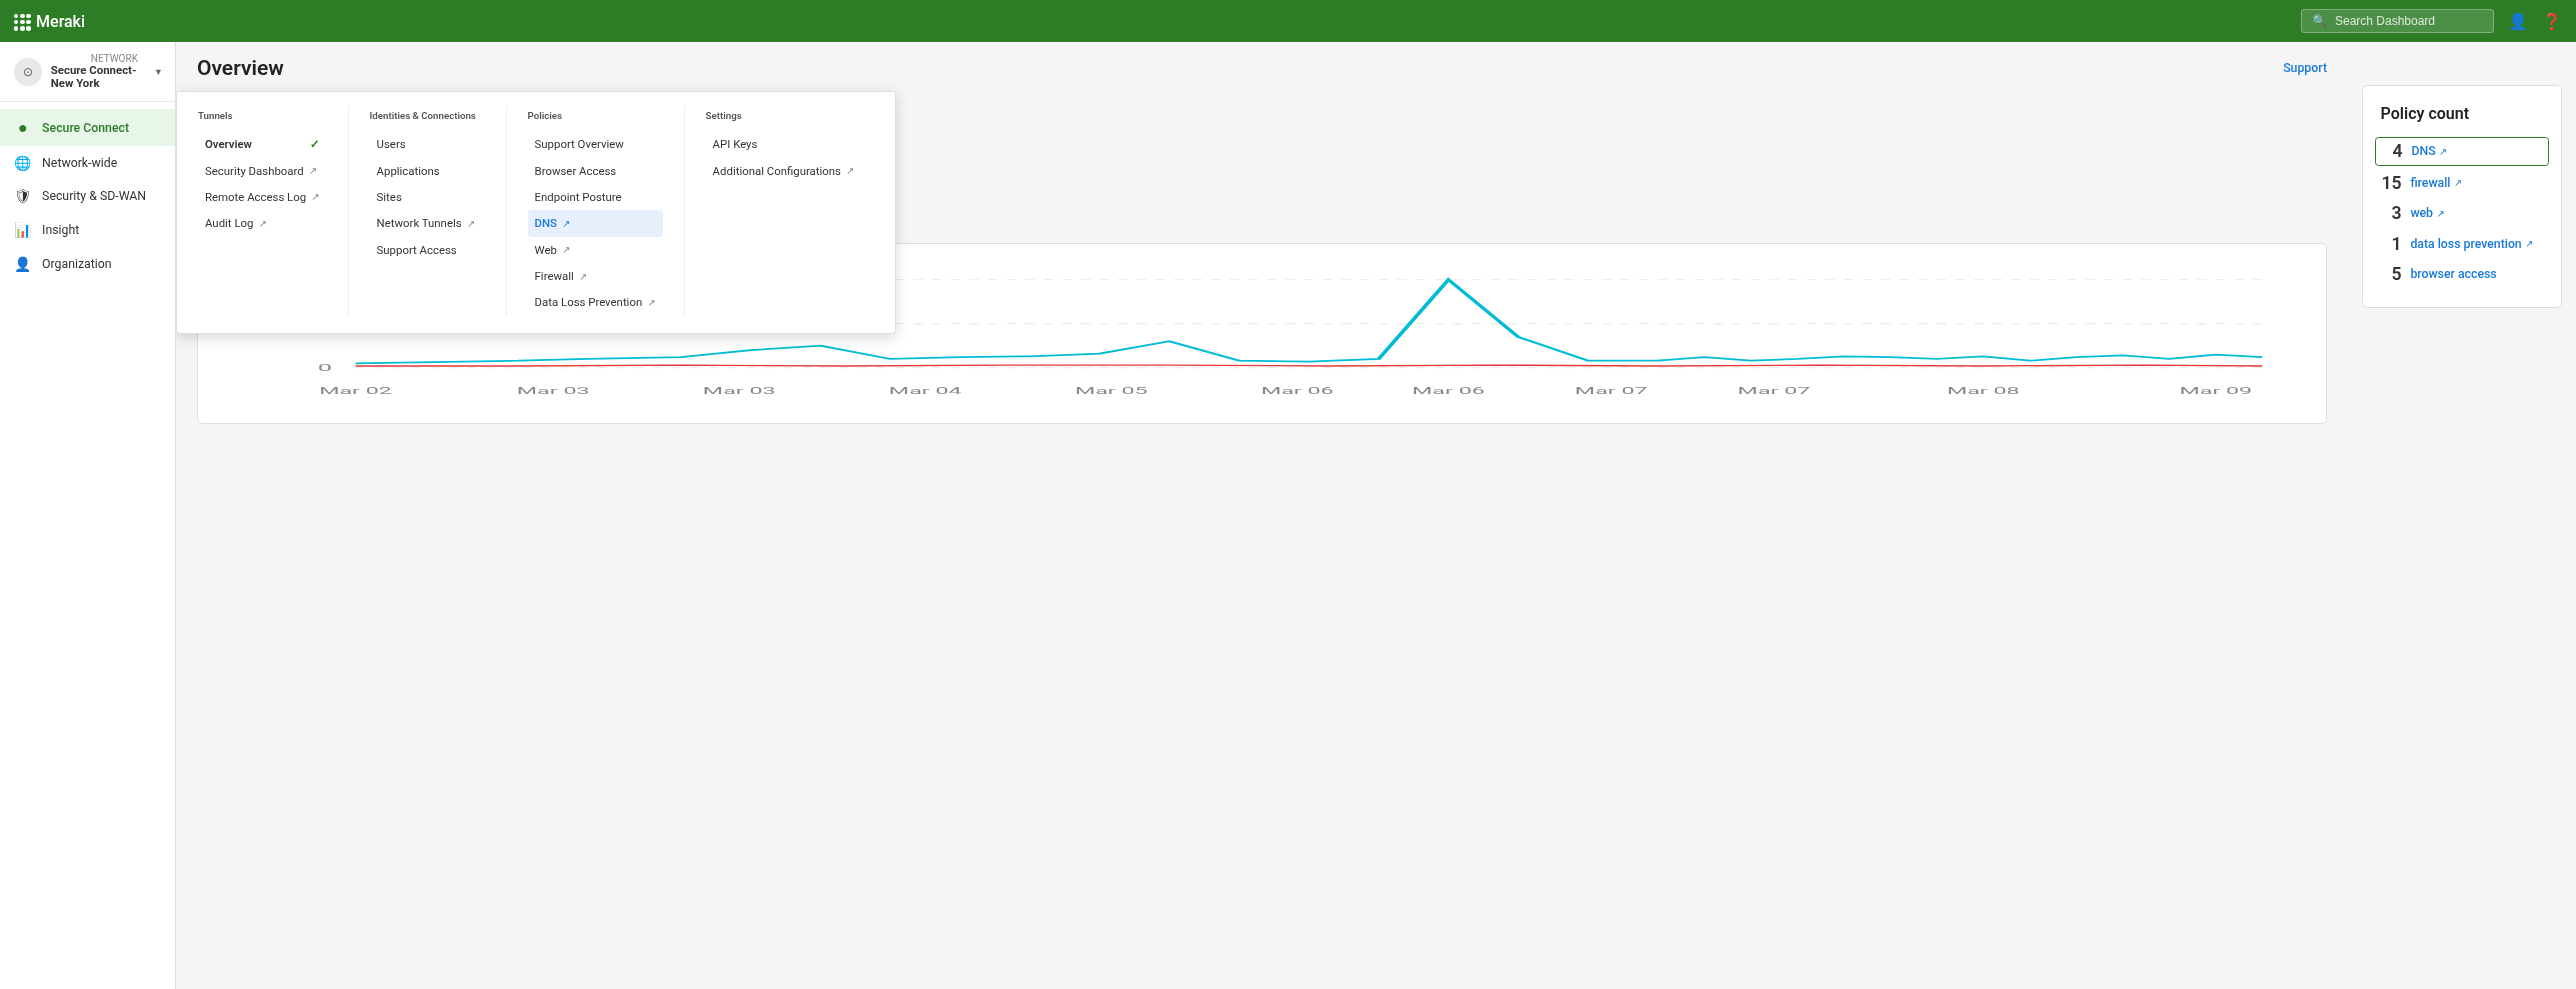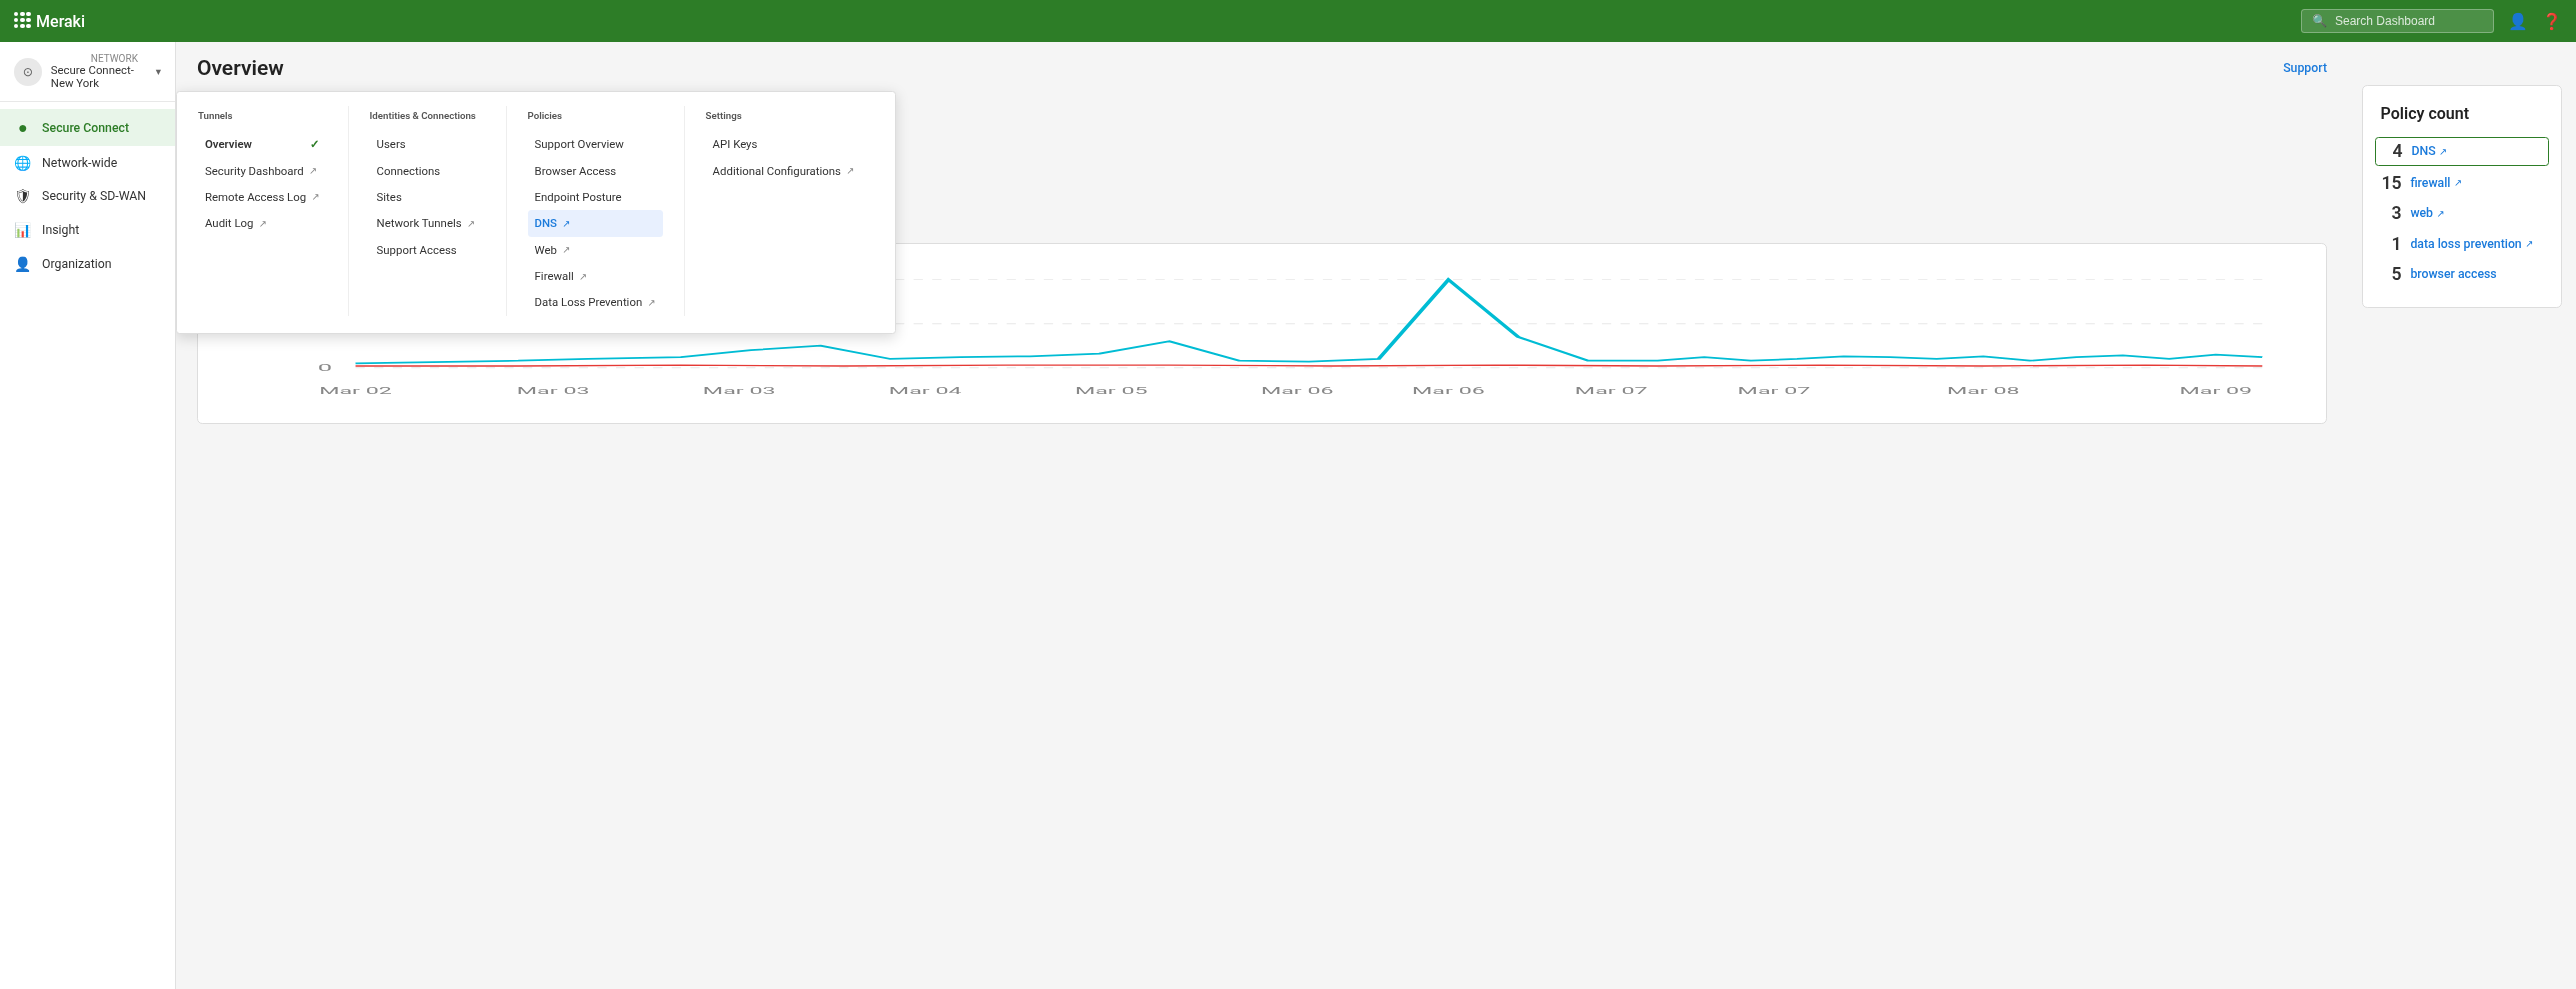--- a/index.html
+++ b/index.html
@@ -10,21 +10,21 @@
       background: #2d7d27;
       height: 42px;
       display: flex;
       align-items: center;
       padding: 0 14px;
       justify-content: space-between;
       position: relative;
       z-index: 100;
     }
     .top-nav-left { display: flex; align-items: center; gap: 7px; }
-    .cisco-logo { display: flex; align-items: flex-start; gap: 5.3px; }
+    .cisco-logo { display: flex; align-items: flex-end; gap: 5.3px; }
     .cisco-dots { display: grid; grid-template-columns: repeat(3,4.4px); gap: 1.8px; }
     .cisco-dots span { width: 4.4px; height: 4.4px; background: white; border-radius: 50%; display: block; }
     .meraki-text { color: white; font-size: 16px; font-weight: 500; }
     .top-nav-right { display: flex; align-items: center; gap: 14px; }
     .search-bar {
       display: flex; align-items: center; gap: 7px;
       background: rgba(255,255,255,0.15);
       border: 0.9px solid rgba(255,255,255,0.3);
       border-radius: 3.5px;
       padding: 4.4px 10.5px;
@@ -52,21 +52,21 @@
       cursor: pointer;
     }
     .network-icon {
       width: 28px; height: 28px; border-radius: 50%;
       background: #e8e8e8;
       display: flex; align-items: center; justify-content: center;
       font-size: 12.3px; color: #666;
     }
     .network-info { flex: 1; }
     .network-label { font-size: 10px; color: #888; text-transform: uppercase; margin-left: 40px; }
-    .network-name { font-size: 11.4px; font-weight: 400; color: #333; line-height: 1.2; }
+    .network-name { font-size: 11.4px; font-weight: 700; color: #333; line-height: 1.2; }
     .chevron-down { color: #666; font-size: 10.5px; }
 
     .sidebar-nav { padding: 7px 0; }
     .sidebar-item {
       display: flex; align-items: center; gap: 10.5px;
       padding: 8.8px 14px;
       cursor: pointer;
       font-size: 12.3px;
       color: #333;
       border-radius: 0;
@@ -255,21 +255,21 @@
             <span class="ext-icon">↗</span>
           </div>
         </div>
 
         <div class="dropdown-col">
           <div class="dropdown-col-header">Identities &amp; Connections</div>
           <div class="dropdown-item">
             <span>Users</span>
           </div>
           <div class="dropdown-item">
-            <span>Connections</span>
+            <span>Applications</span>
           </div>
           <div class="dropdown-item">
             <span>Sites</span>
           </div>
           <div class="dropdown-item">
             <span>Network Tunnels</span>
             <span class="ext-icon">↗</span>
           </div>
           <div class="dropdown-item">
             <span>Support Access</span>

